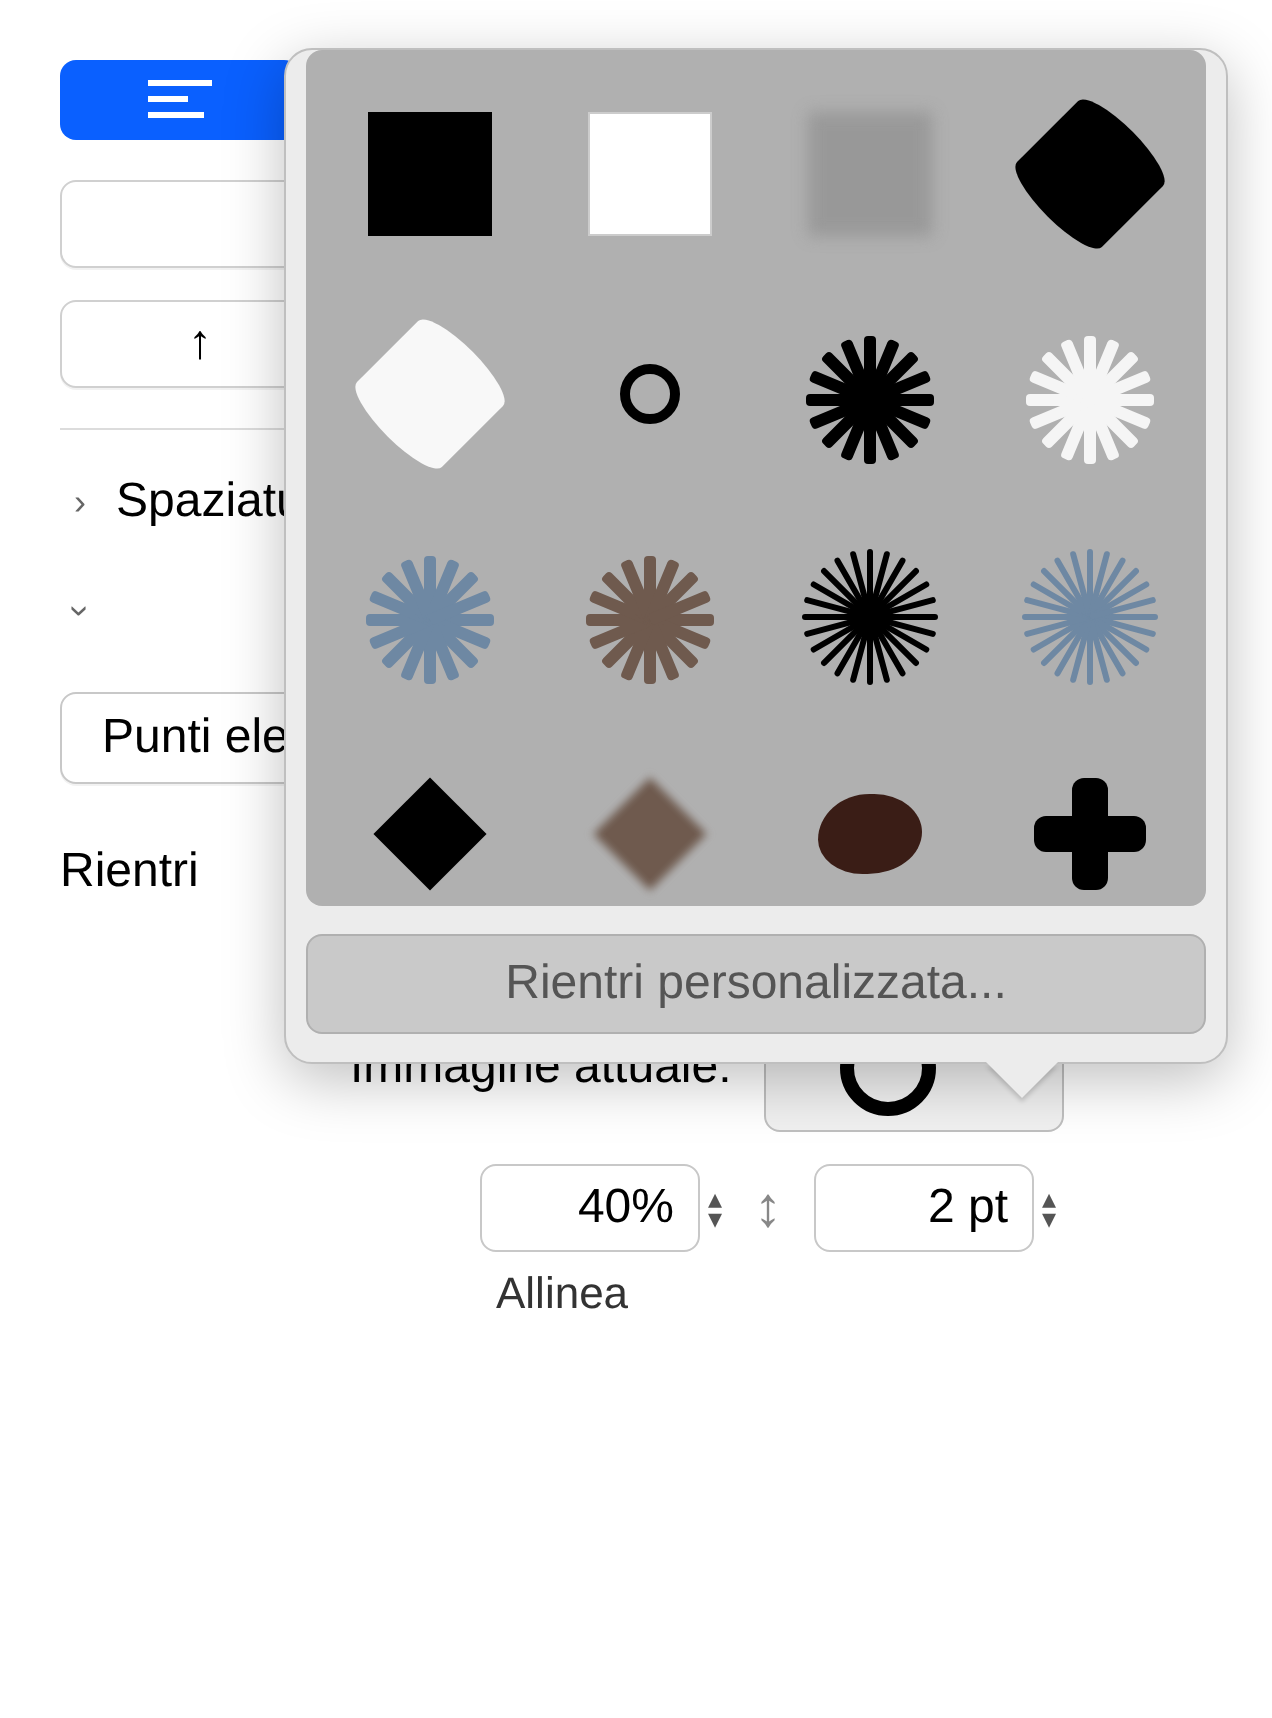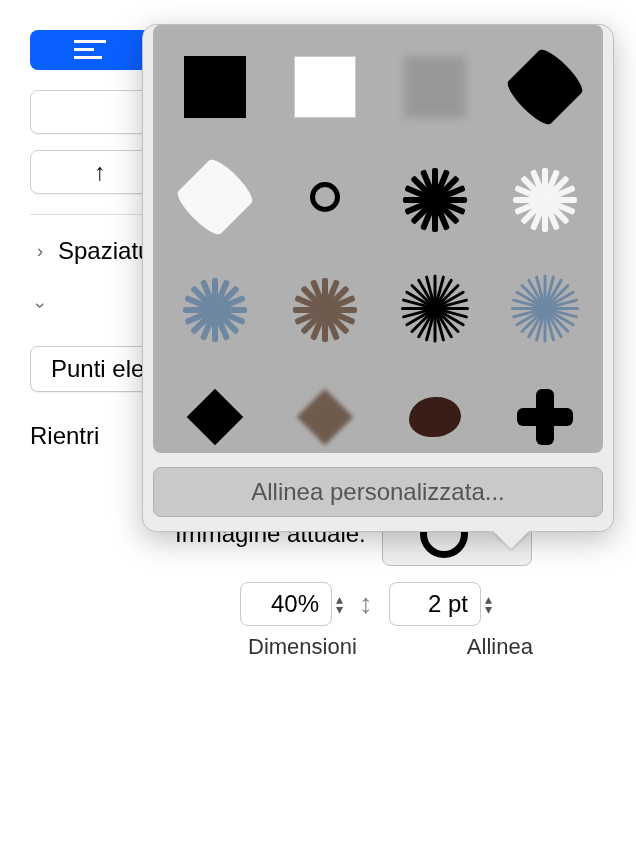--- a/index.html
+++ b/index.html
@@ -30,21 +30,21 @@
     .labels-row .l2 { margin-left: 120px; }
 
     .attuale-row { display: flex; align-items: center; margin-top: 26px; }
     .attuale-row .lbl { font-size: 24px; margin-left: 145px; }
     .attuale-well { margin-left: 16px; background: #f0f0f0; border: 1px solid #bfbfbf; border-radius: 8px; padding: 6px 36px 6px 10px; display: flex; align-items: center; justify-content: center; position: relative; height: 64px; width: 150px; }
     .attuale-well .ring { width: 48px; height: 48px; border: 7px solid #000; border-radius: 50%; }
     .attuale-well .chev-down { position: absolute; right: 10px; font-size: 14px; color: #555; }
 
     .bottom-row { display: flex; align-items: center; margin-top: 16px; margin-left: 210px; gap: 10px; }
     .stepper { display: flex; align-items: center; }
-    .stepper input { width: 92px; height: 44px; font-size: 24px; text-align: right; padding-right: 12px; border: 1px solid #c8c8c8; border-radius: 8px; background: #fff; }
+    .stepper input { width: 110px; height: 44px; font-size: 24px; text-align: right; padding-right: 12px; border: 1px solid #c8c8c8; border-radius: 8px; background: #fff; }
     .stepper .arrows { display: flex; flex-direction: column; margin-left: 4px; color: #555; line-height: 10px; font-size: 14px; }
     .link-icon { color: #888; font-size: 28px; margin: 0 6px; }
 
     .bottom-labels { display: flex; margin-top: 8px; margin-left: 218px; gap: 110px; font-size: 22px; color: #333; }
 
     
     .popover { position: absolute; left: 142px; top: 24px; width: 472px; background: #ececec; border: 1px solid #bfbfbf; border-radius: 14px; box-shadow: 0 8px 30px rgba(0,0,0,0.25); overflow: visible; z-index: 99; }
     .popover .title { text-align: center; font-size: 24px; color: #333; padding: 18px 10px 12px 10px; }
     .popover-grid { background: #b0b0b0; margin: 0 10px; border-radius: 8px; padding: 12px; display: grid; grid-template-columns: repeat(4, 1fr); grid-auto-rows: 100px; gap: 10px; align-items: center; justify-items: center; height: 428px; overflow: hidden; }
     .bullet-slot { width: 100px; height: 100px; display: flex; align-items: center; justify-content: center; }
@@ -133,21 +133,20 @@
     <div class="stepper">
       <input type="text" value="2 pt" style="">
       <div class="arrows">
           <span>▴</span>
           <span>▾</span>
         </div>
     </div>
   </div>
 
   <div class="bottom-labels">
-    <span>Dimensioni</span>
     <span>Allinea</span>
   </div>
 </div>
 
 <div class="popover">
   <div class="popover-grid">
     <div class="bullet-slot">
         <div class="sq-black"></div>
       </div>
     <div class="bullet-slot">
@@ -310,14 +309,14 @@
     <div class="bullet-slot">
         <div class="diamond brown"></div>
       </div>
     <div class="bullet-slot">
         <div class="blob-brown"></div>
       </div>
     <div class="bullet-slot">
         <div class="fourstar"></div>
       </div>
   </div>
-  <div class="custom-btn">Allinea personalizzata...</div>
+  <div class="custom-btn">Rientri personalizzata...</div>
 </div>
 
 </body></html>

